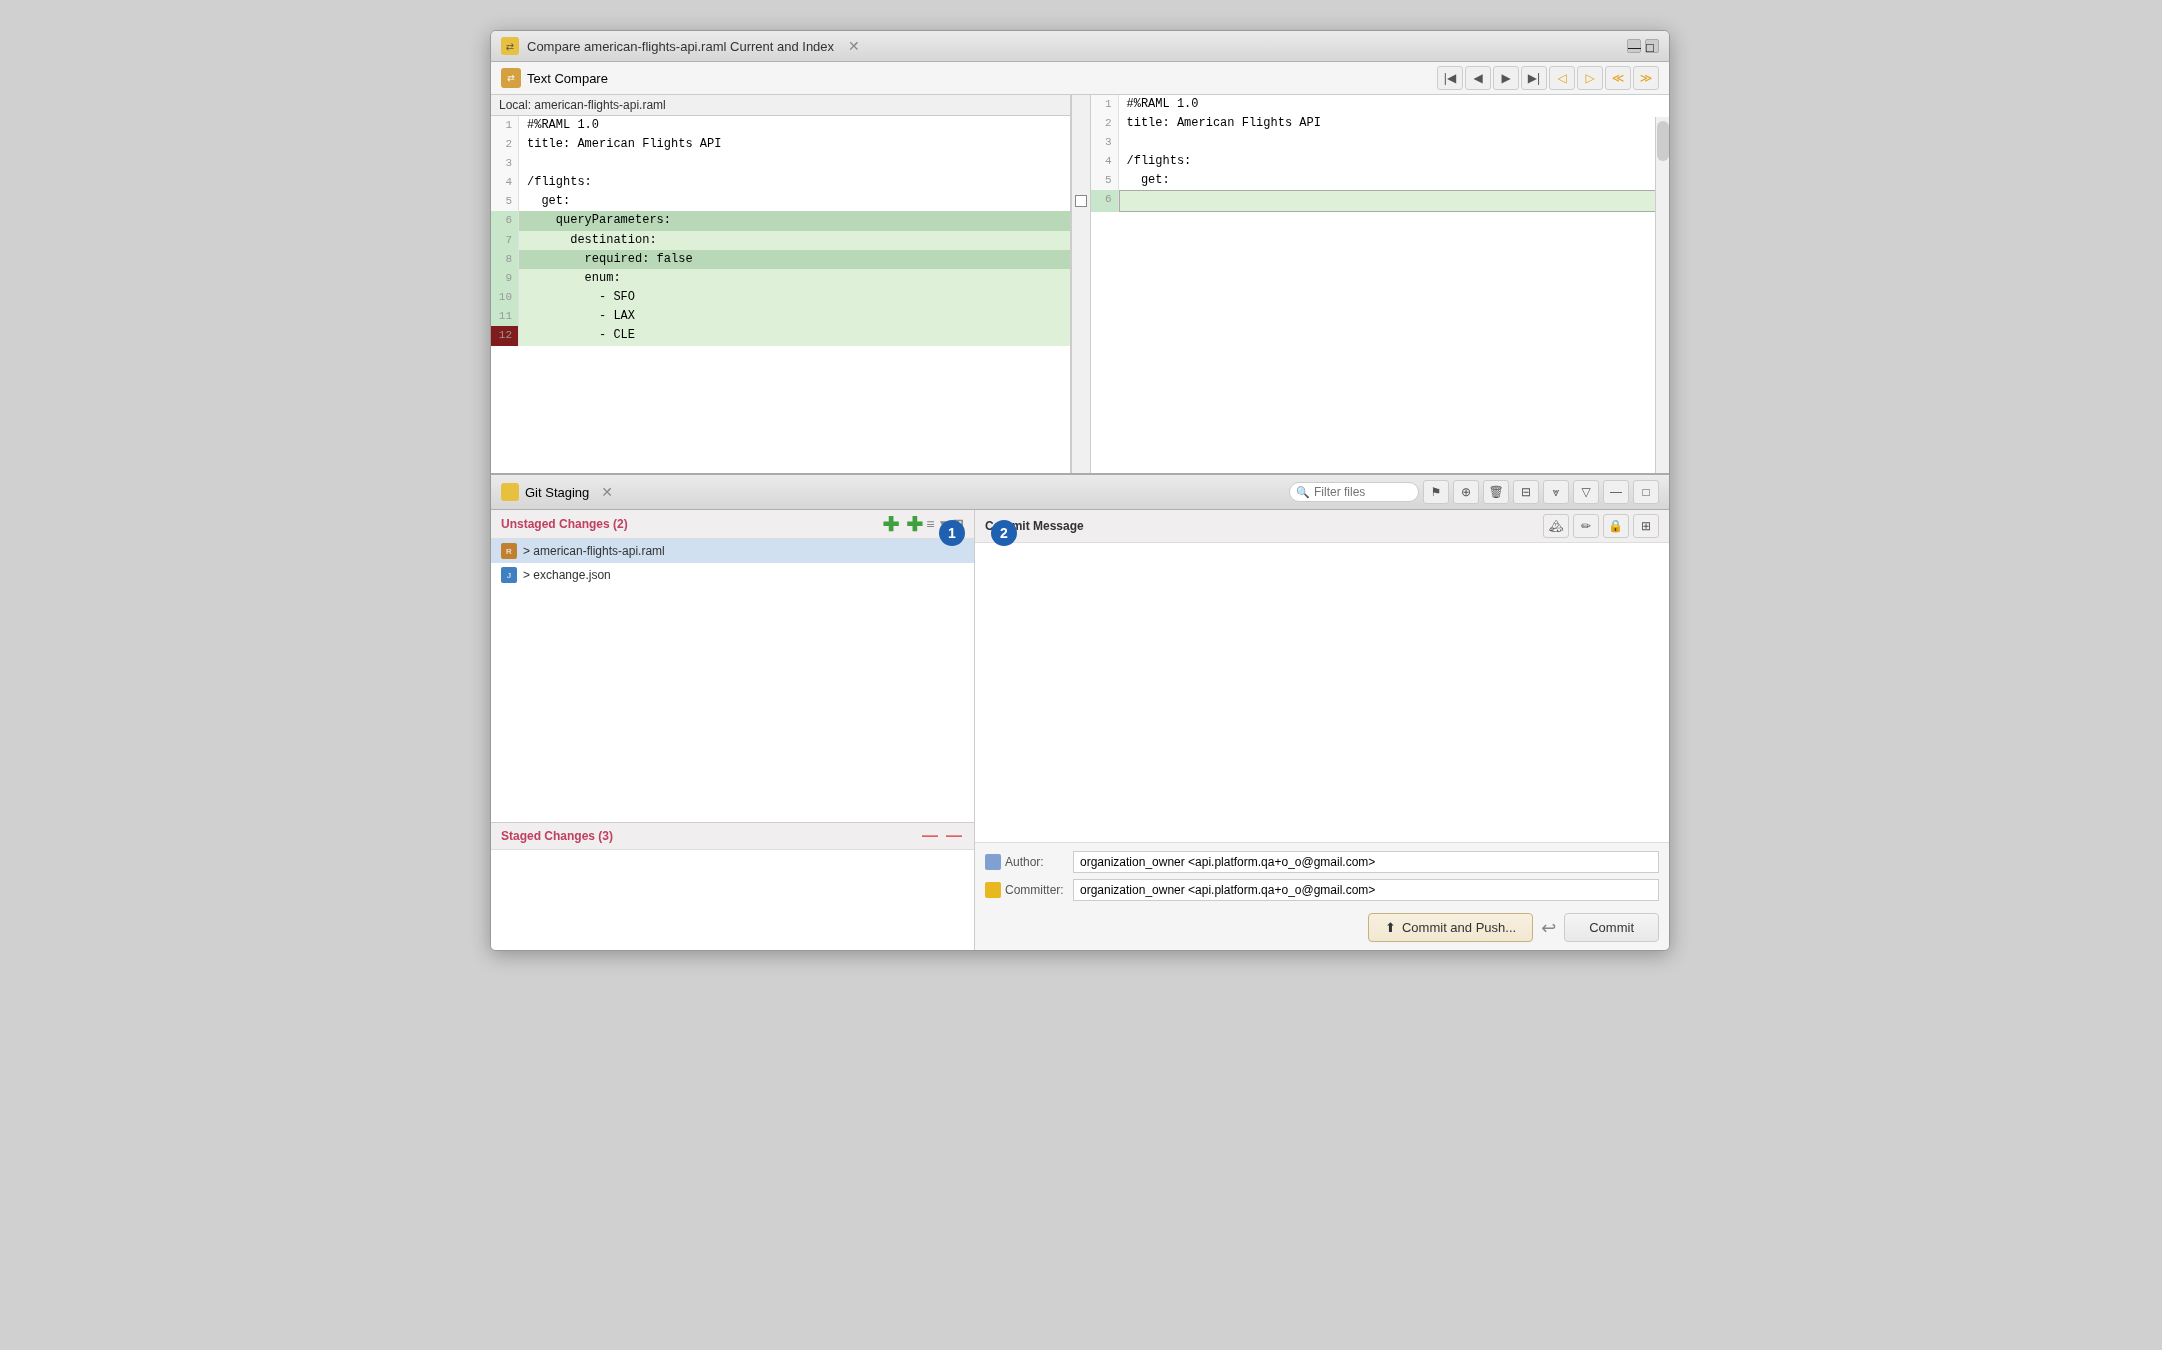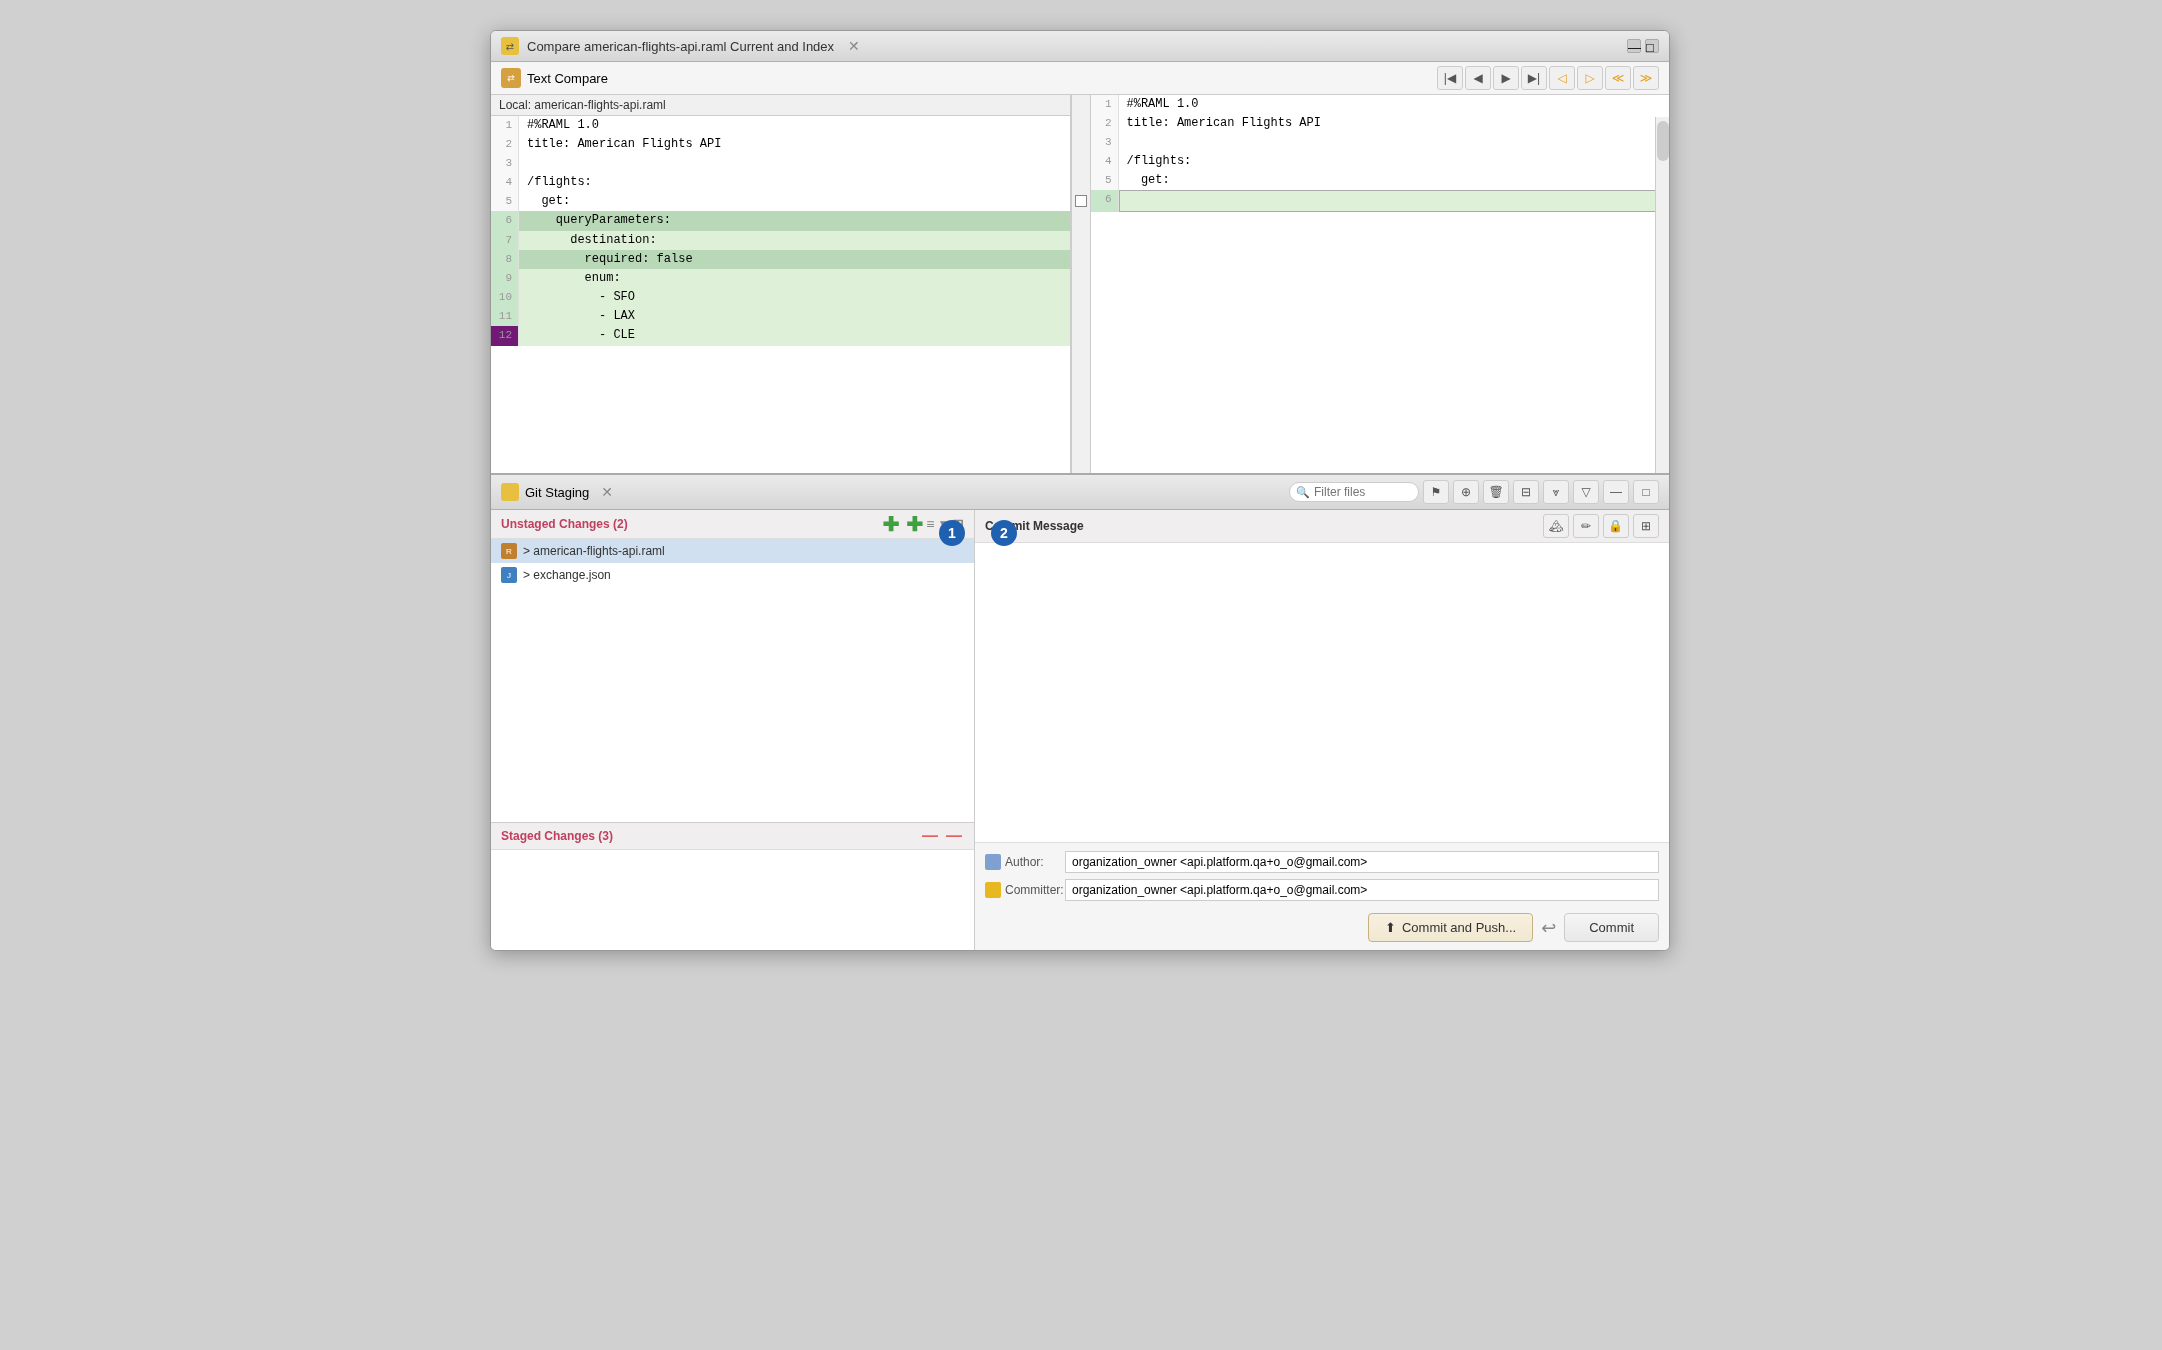--- a/index.html
+++ b/index.html
@@ -372,20 +372,21 @@
       outline: none;
     }
     .commit-footer {
       padding: 8px 10px;
       background: #f5f5f5;
     }
     .author-row {
       display: flex;
       align-items: center;
       margin-bottom: 6px;
+      gap: 8px;
       font-size: 12px;
     }
     .author-label {
       color: #555;
       display: flex;
       align-items: center;
       gap: 4px;
       min-width: 80px;
       font-weight: 500;
     }
@@ -553,21 +554,21 @@
         </div>
         <div class="diff-line line-added">
           <span class="line-num" style="background:#c8e6c9;">10</span>
           <span class="line-content">          - SFO</span>
         </div>
         <div class="diff-line line-added">
           <span class="line-num" style="background:#c8e6c9;">11</span>
           <span class="line-content">          - LAX</span>
         </div>
         <div class="diff-line line-added">
-          <span class="line-num" style="background:#701a75;">12</span>
+          <span class="line-num" style="background:#7f1d1d;">12</span>
           <span class="line-content">          - CLE</span>
         </div>
       </div>
     </div>
 
     <div class="diff-splitter">
       <div class="connector-box"></div>
     </div>
 
     <div class="diff-panel" style="flex:1; position:relative;">

